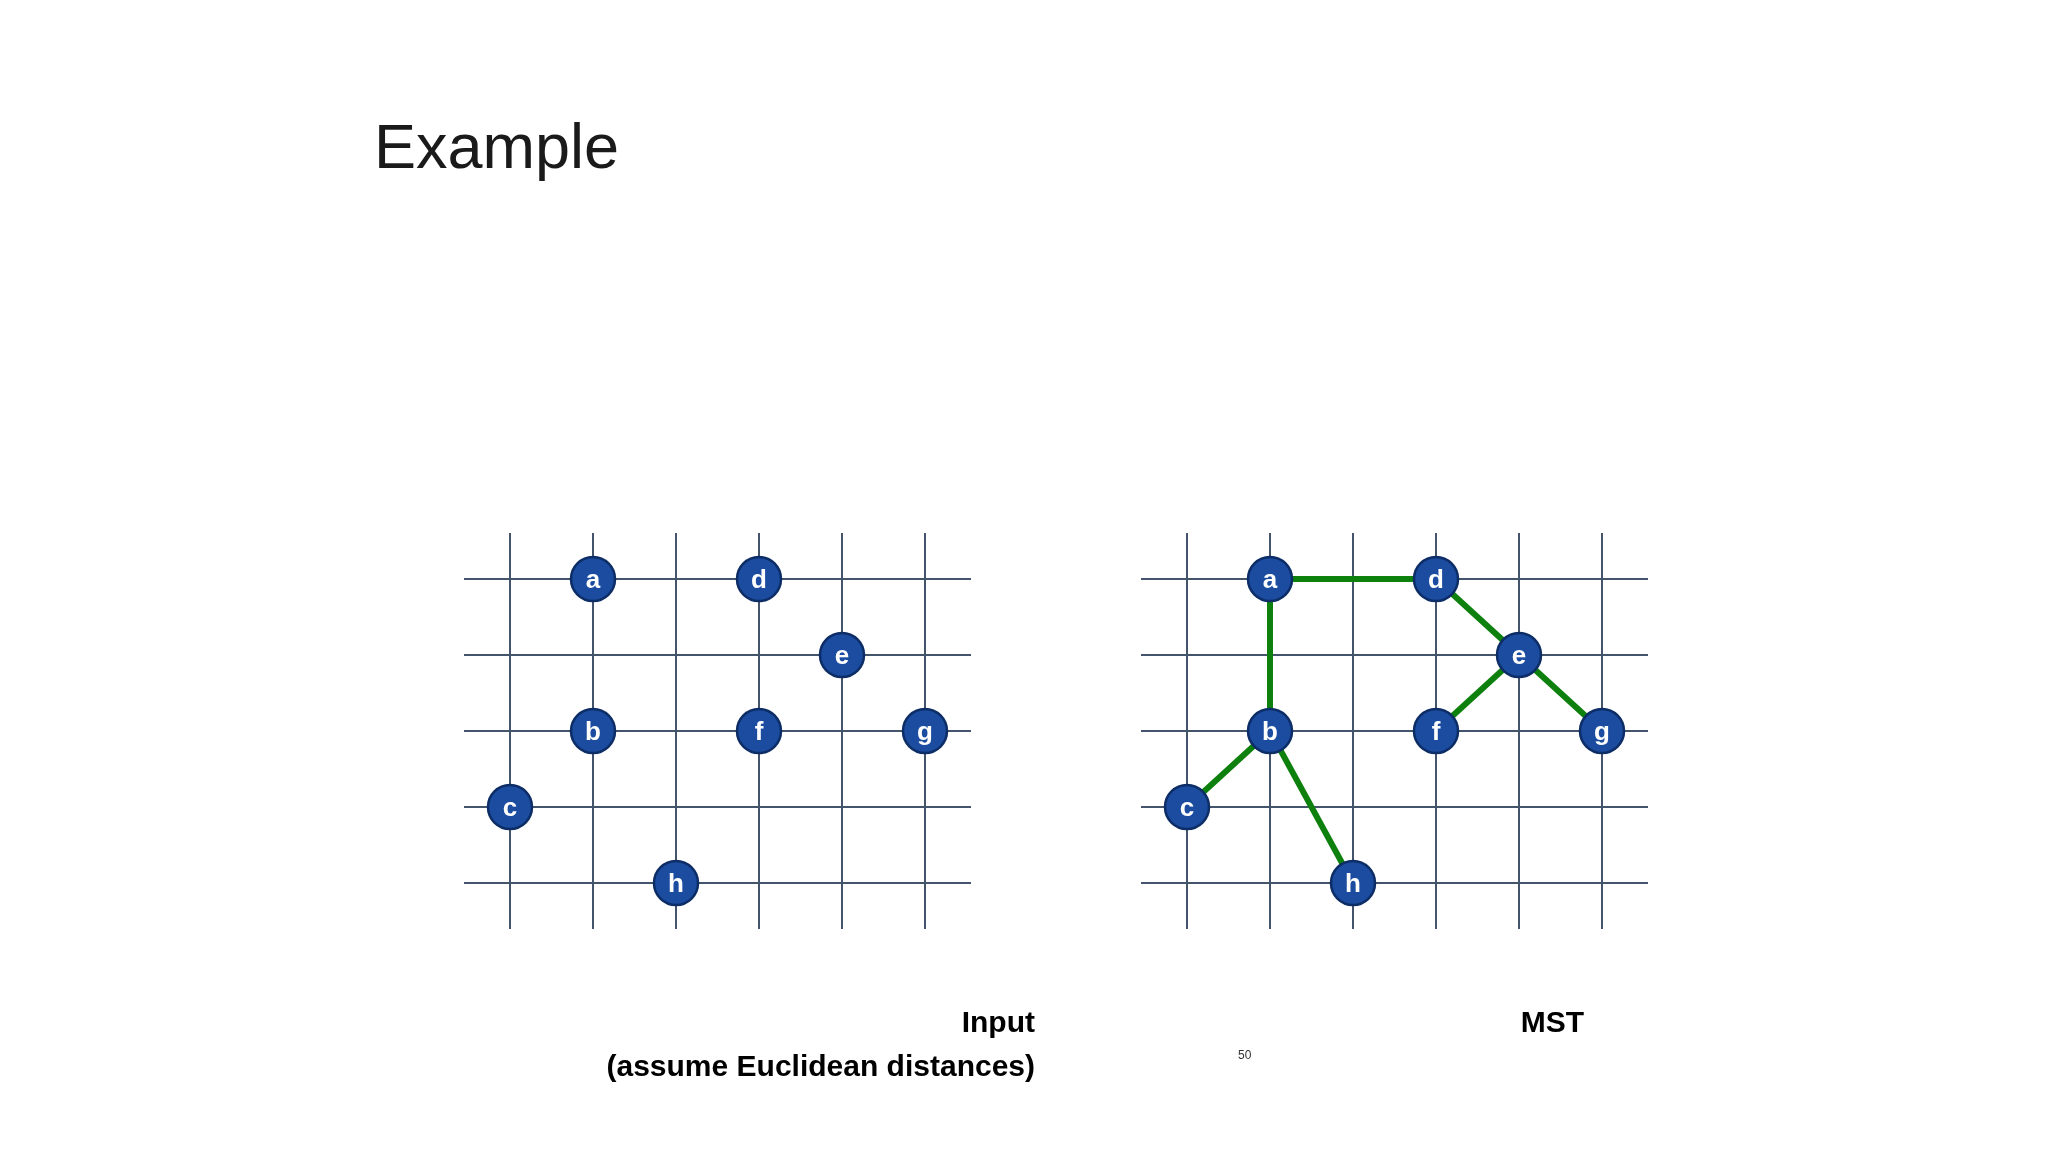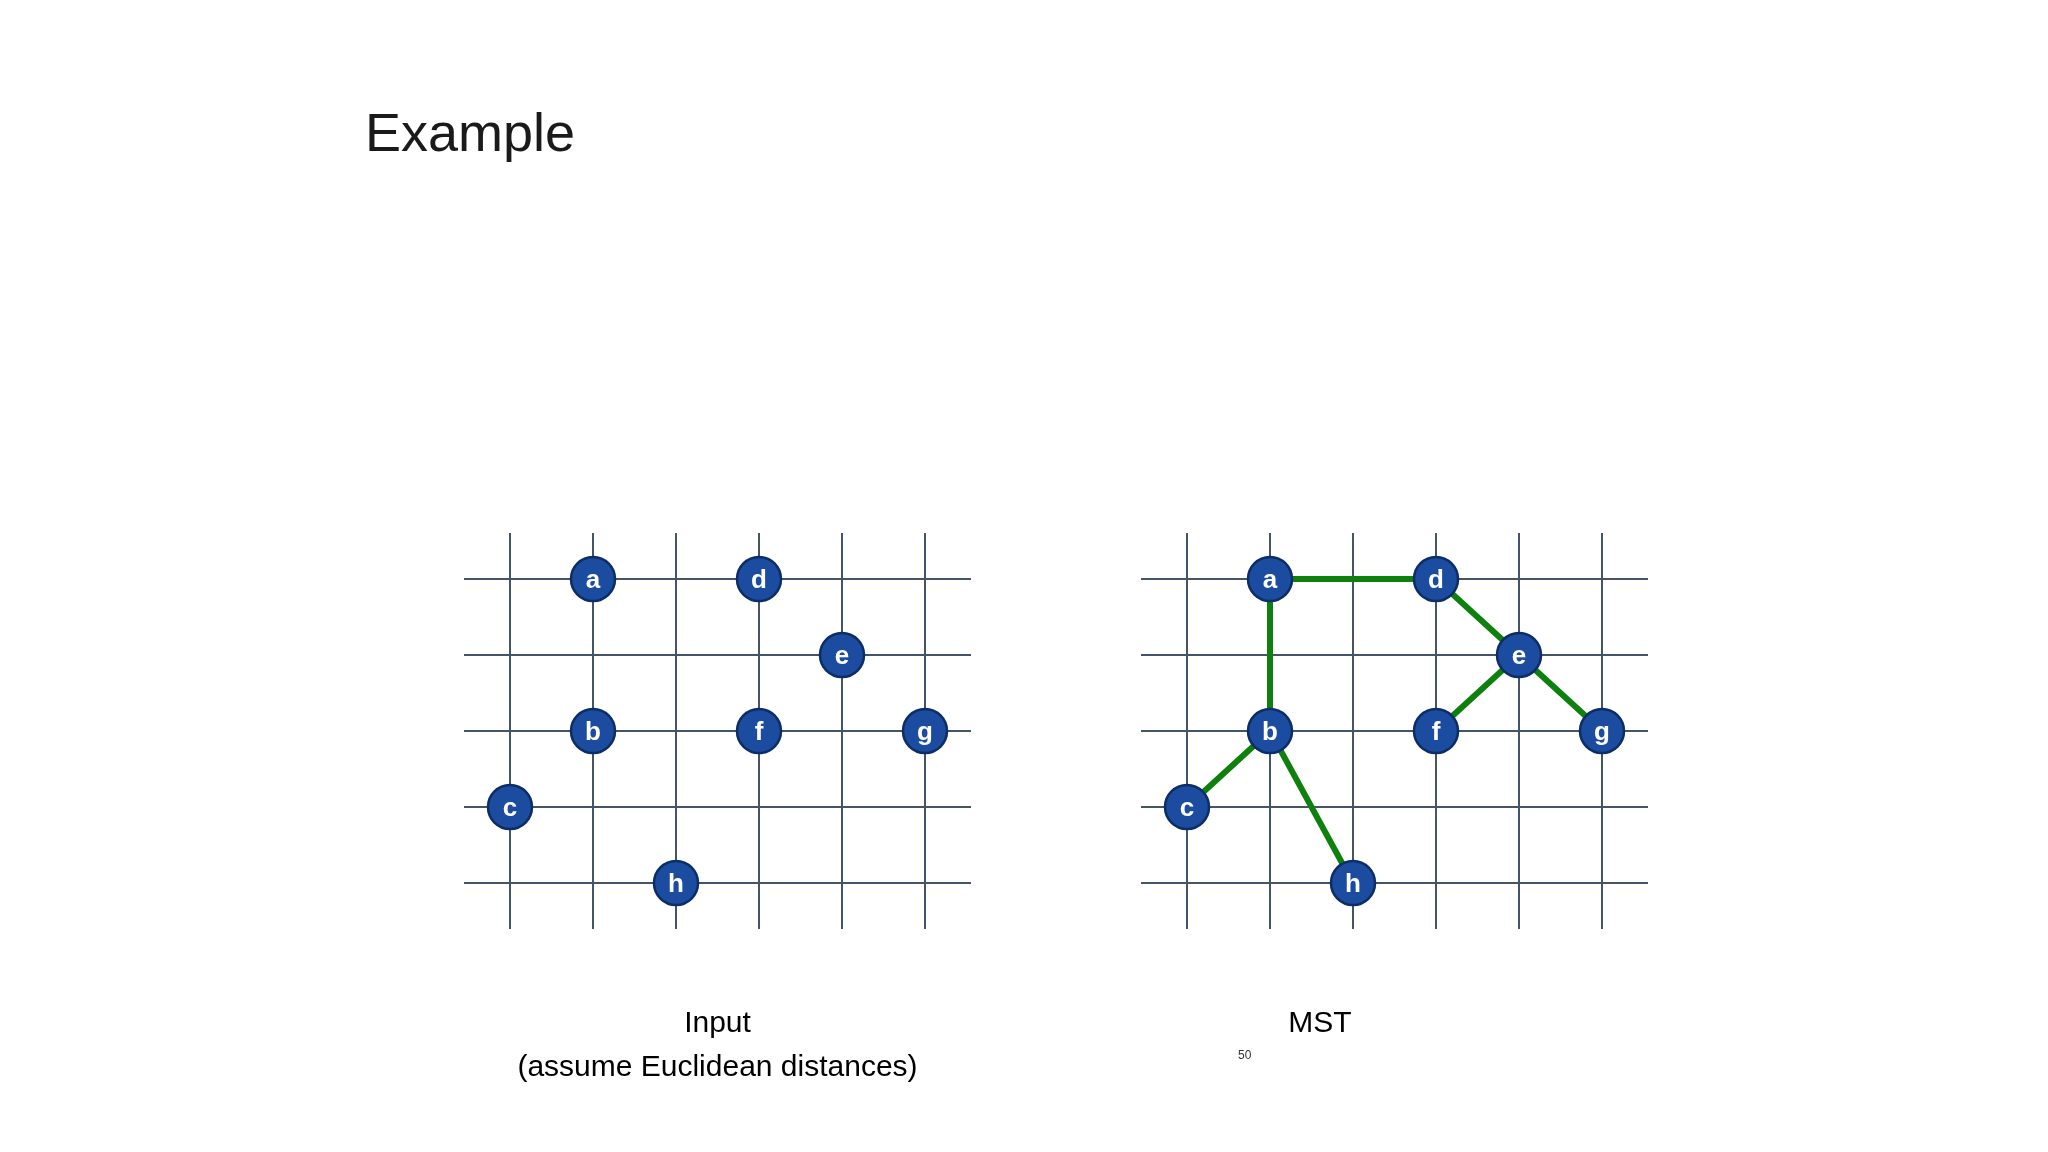--- a/index.html
+++ b/index.html
@@ -15,42 +15,42 @@
     overflow: hidden;
   }
   .slide {
     position: absolute;
     inset: 0;
   }
   .title {
     position: absolute;
     left: 362px;
     top: 98px;
-    margin: 3px;
-    font-size: 54px;
+    margin: 12px;
+    font-size: 63px;
     font-weight: 300;
     color: #1a1a1a;
     font-family: "Liberation Sans", sans-serif;
   }
   .diagram {
     position: absolute;
     display: block;
   }
   #diagram-input { left: 464px; top: 533px; }
   #diagram-mst   { left: 1141px; top: 533px; }
   .caption {
     position: absolute;
-    font-weight: normal;
+    font-weight: bold;
     font-size: 30px;
     color: #000000;
-    text-align: center;
+    text-align: right;
     line-height: 1.45;
   }
   #caption-input { left: 400px; top: 1000px; width: 635px; }
-  #caption-mst   { left: 1170px; top: 1000px; width: 300px; }
+  #caption-mst   { left: 1284px; top: 1000px; width: 300px; }
   .page-number {
     position: absolute;
     left: 1238px;
     top: 1048px;
     font-size: 12px;
     color: #333333;
   }
 </style>
 </head>
 <body>

